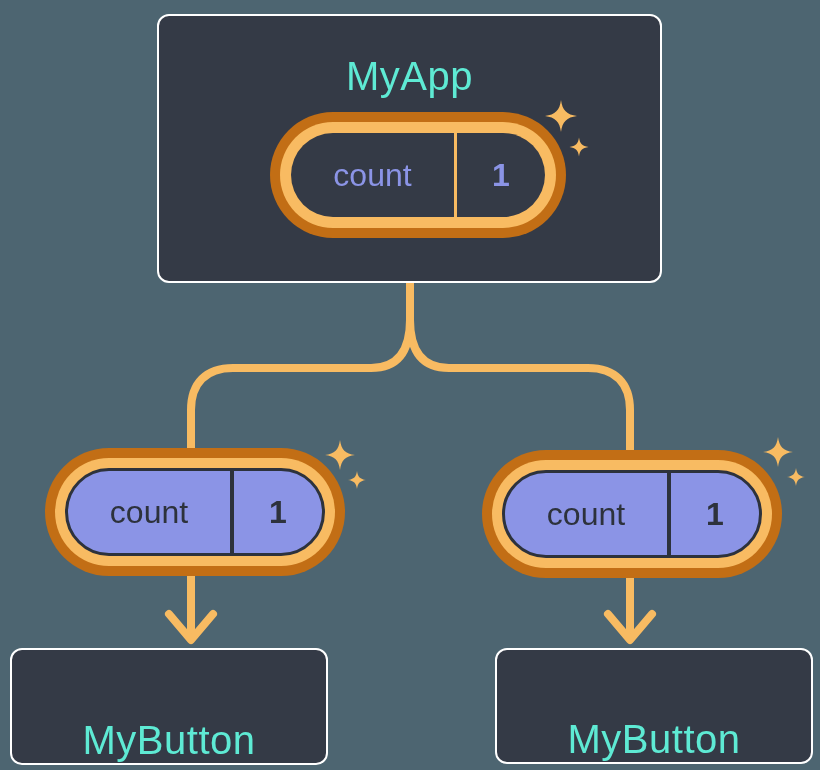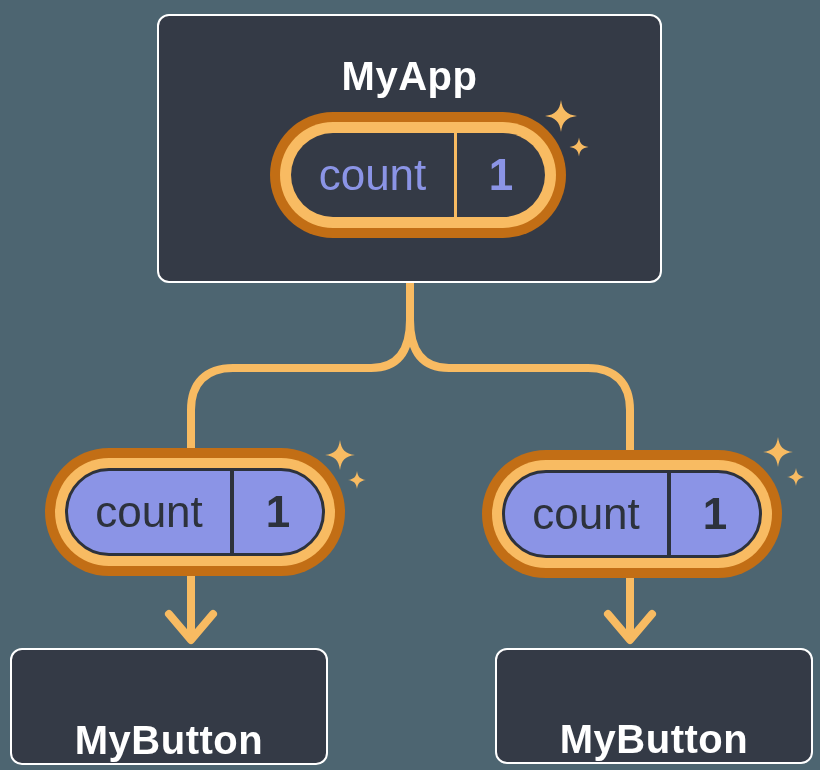--- a/index.html
+++ b/index.html
@@ -17,23 +17,23 @@
 
   .node {
     position: absolute;
     box-sizing: border-box;
     background: #343a46;
     border: 2px solid #ffffff;
     border-radius: 12px;
     z-index: 2;
   }
   .node-title {
-    color: #ffffff;
+    color: #5eead4;
     font-size: 40px;
-    font-weight: 700;
+    font-weight: 400;
     letter-spacing: 0.5px;
     white-space: nowrap;
   }
   .node-myapp   { left: 157px; top: 14px;  width: 505px; height: 269px; }
   .myapp-title  { position: absolute; top: 38px; left: 0; right: 0; text-align: center; }
   .node-button  { display: flex; align-items: flex-end; justify-content: center; }
   .node-button-left  { left: 10px;  top: 648px; width: 318px; height: 117px; }
   .node-button-right { left: 495px; top: 648px; width: 318px; height: 116px; }
 
   
@@ -55,21 +55,21 @@
     border-radius: 999px;
     height: 100%;
     display: flex;
     align-items: stretch;
     overflow: hidden;
   }
   .pill-label, .pill-value {
     display: flex;
     align-items: center;
     justify-content: center;
-    font-size: 44px;
+    font-size: 32px;
     white-space: nowrap;
   }
   .pill-label { flex: 1; }
   .pill-value { width: 88px; font-weight: 700; }
 
   
   .pill-state {
     position: absolute;
     left: 111px; top: 96px;
     width: 296px; height: 126px;

